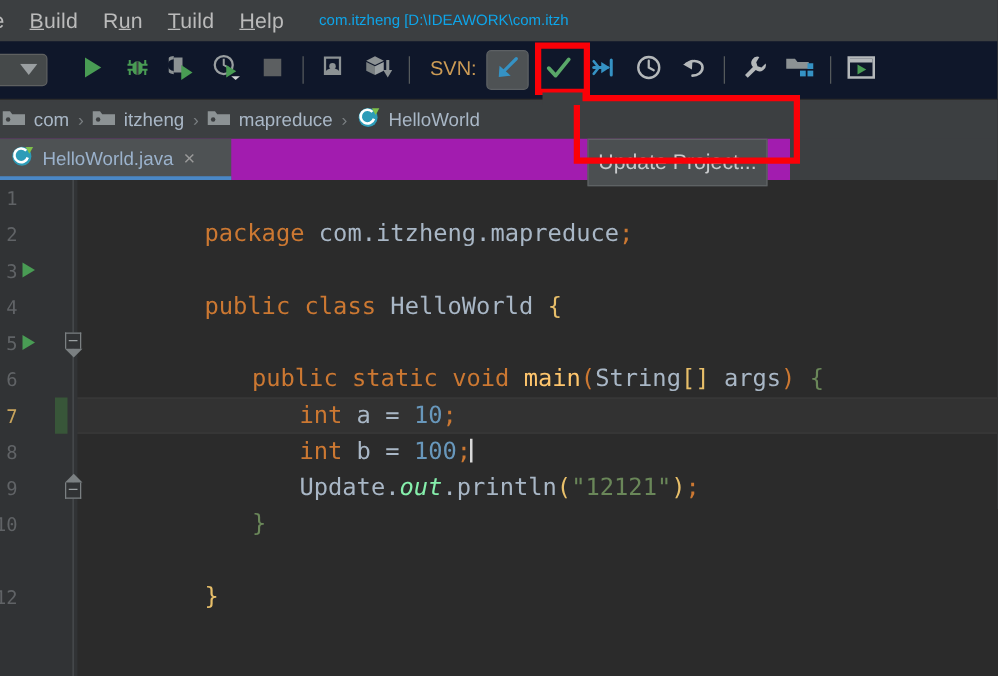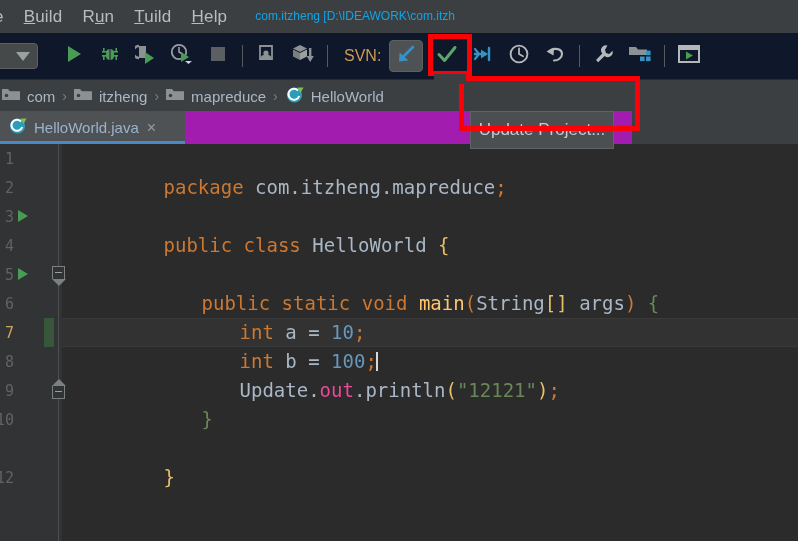--- a/index.html
+++ b/index.html
@@ -177,21 +177,21 @@
   }
   .caret {
     display: inline-block; width: 2px; height: 19px;
     background: #d8d8d8; vertical-align: -3px; margin-left: -1px;
   }
   
   .kw   { color: #cc7832; }
   .txt  { color: #a9b7c6; }
   .cls  { color: #a9b7c6; }
   .mth  { color: #ffc66d; }
-  .fld  { color: #ec4899; }
+  .fld  { color: #86efac; font-style: italic; }
   .str  { color: #6a8759; }
   .num  { color: #6897bb; }
   .br1  { color: #e8bf6a; }
   .br2  { color: #6a8759; }
   .br3  { color: #cc7832; }
   .semi { color: #cc7832; }
   .var  { color: #a9b7c6; }
 
   
   .tooltip {

